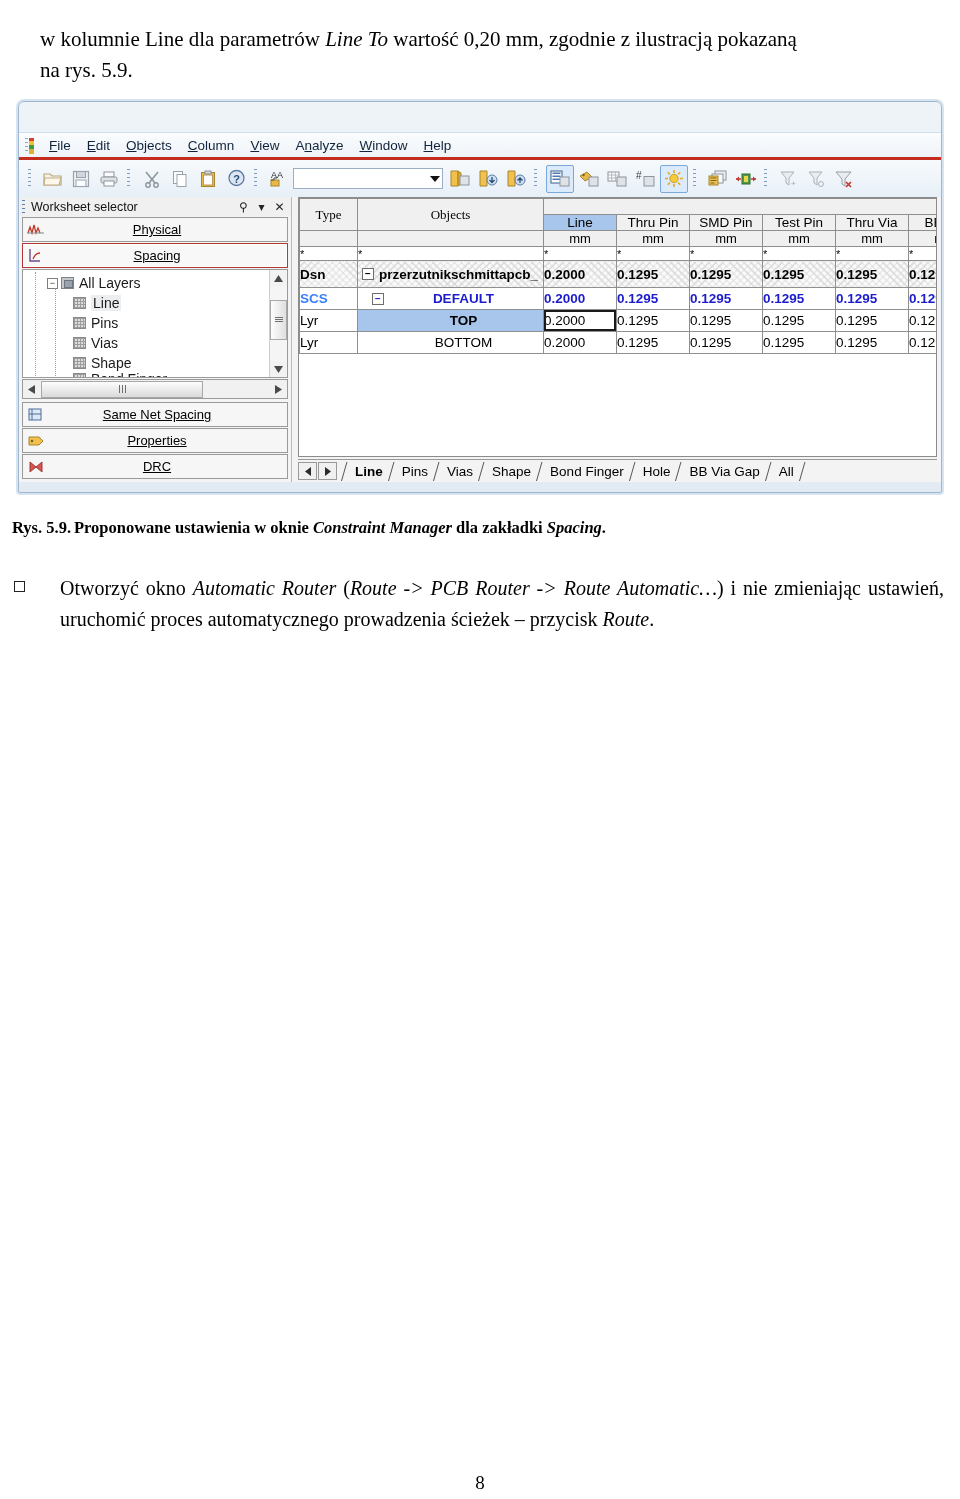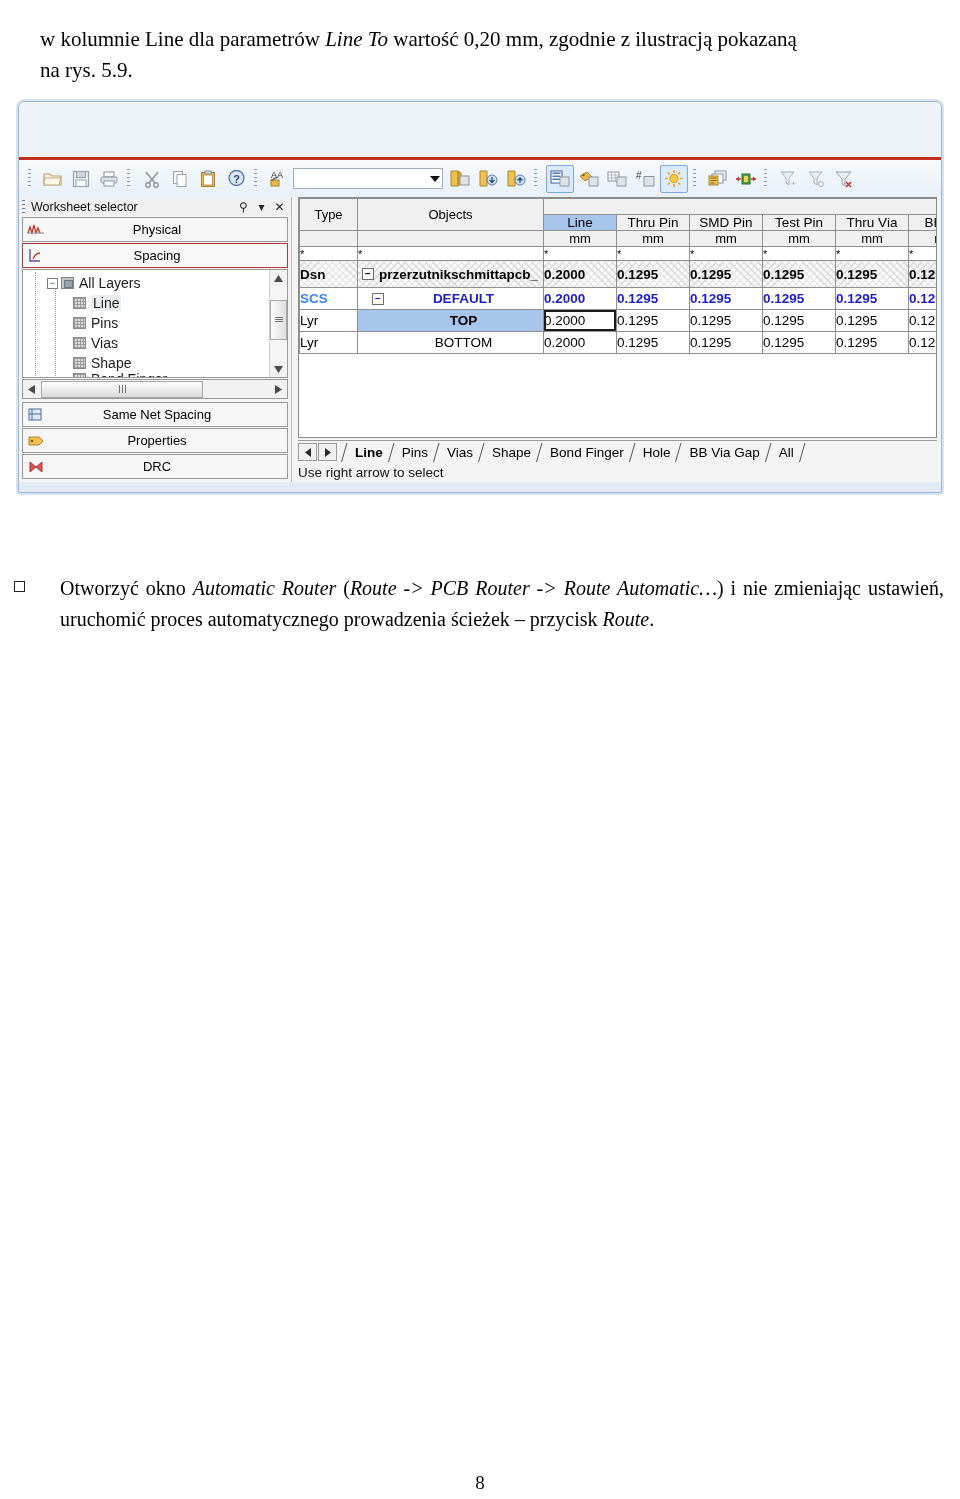--- a/index.html
+++ b/index.html
@@ -190,21 +190,21 @@
     background-size:3px 4px;background-repeat:repeat-y;
   }
   .ws-head .title{flex:1;}
   .ws-head .btns{display:flex;gap:7px;padding-right:6px;font-size:12px;color:#222;}
   .wsbtn{width:11px;text-align:center;cursor:default;}
 
   .ws-btnrow{
     height:23px;margin:1px 3px 0 3px;
     border:1px solid #9a9a9a;background:#f6f6f6;
     display:flex;align-items:center;
-    font-size:13px;position:relative;
+    font-size:13px;position:relative;text-decoration:underline;
   }
   .ws-btnrow.sel{
     border:1px solid #b03a3a;background:#f8f8f8;
     box-shadow:inset 0 0 0 1px #fff;
   }
   .ws-btnrow .ic{width:26px;display:flex;align-items:center;justify-content:center;flex:0 0 auto;}
   .ws-btnrow .lb{flex:1;text-align:center;padding-right:22px;}
 
   .tree-wrap{
     flex:1;margin:1px 3px 0 3px;border:1px solid #9a9a9a;background:#fff;
@@ -300,21 +300,21 @@
     font-weight:normal;color:#000;
   }
   th.hcell{
     background:#f0f0f0;text-align:center;font-weight:bold;font-size:13.5px;
   }
   th.hcell.sel{background:#a8c6ec;}
   th.spanhead{
     background:#f0f0f0;text-align:right;font-size:13.5px;padding-right:6px;
     border-bottom:none;
   }
-  th.blank{background:#f0f0f0;border-bottom:none;}
+  th.blank{background:#f0f0f0;border-bottom:none;font-family:Liberation Serif, serif;}
   td.unit{background:#f0f0f0;text-align:center;font-size:13px;}
   td.star{background:#fff;text-align:left;font-size:11px;padding-left:3px;height:13px;color:#000;}
   td.typ{padding-left:5px;font-weight:bold;font-size:13.5px;}
   td.obj{font-size:13.5px;}
   td.val{text-align:left;padding-left:5px;font-size:13.5px;}
   tr.dsn td{
     background-image:
       repeating-linear-gradient(45deg,#d6d6d6 0 1px,transparent 1px 5px),
       repeating-linear-gradient(-45deg,#d6d6d6 0 1px,transparent 1px 5px);
     background-color:#fafafa;
@@ -371,20 +371,31 @@
 
   <div class="intro">
     <span>w kolumnie Line dla parametrów </span><i>Line To</i><span> wartość 0,20 mm, zgodnie z ilustracją pokazaną</span><br>
     <span>na rys. 5.9.</span>
   </div>
 
   <div class="shot">
     <div class="winborder">
 
 
+      <div class="menubar">
+        <span class="grip colorful"></span>
+        <span class="menu-item"><u>F</u>ile</span>
+        <span class="menu-item"><u>E</u>dit</span>
+        <span class="menu-item"><u>O</u>bjects</span>
+        <span class="menu-item"><u>C</u>olumn</span>
+        <span class="menu-item"><u>V</u>iew</span>
+        <span class="menu-item">A<u>n</u>alyze</span>
+        <span class="menu-item"><u>W</u>indow</span>
+        <span class="menu-item"><u>H</u>elp</span>
+      </div>
       <div class="redline"></div>
 
       <div class="toolbar">
         <span class="sep"></span>
 
         <span class="tb">
           <svg width="20" height="18" viewBox="0 0 20 18">
             <path d="M1 4h6l2 2h9v9H1z" fill="#f7f2e4" stroke="#b8a77e" stroke-width="1.2"></path>
             <path d="M2 8h16l-2 7H1z" fill="#fdf8ea" stroke="#c0ae84" stroke-width="1.1"></path>
           </svg>
@@ -827,27 +838,29 @@
               <span class="sl"></span>
                 <span class="tab">Hole</span>
               <span class="sl"></span>
                 <span class="tab">BB Via Gap</span>
               <span class="sl"></span>
                 <span class="tab">All</span>
               <span class="sl"></span>
             </span>
           </div>
 
-          <div class="statusline">Use right arrow to select</div>
         </div>
       </div>
     </div>
 
   </div>
 
+  <div class="caption">
+    <span class="rys">Rys. 5.9.</span><span>Proponowane ustawienia w oknie </span><i>Constraint Manager</i><span> dla zakładki </span><i>Spacing</i><span>.</span>
+  </div>
 
   <div class="bullet-block">
     <span class="bullet-marker"></span>
     <div class="bullet-text">
       <span>Otworzyć okno </span><i>Automatic Router</i><span> (</span><i>Route -&gt; PCB Router -&gt; Route Automatic…</i><span>) i nie zmieniając ustawień, uruchomić proces automatycznego prowadzenia ścieżek – przycisk </span><i>Route</i><span>.</span>
     </div>
   </div>
 
   <div class="pagenum">8</div>
 </div>

